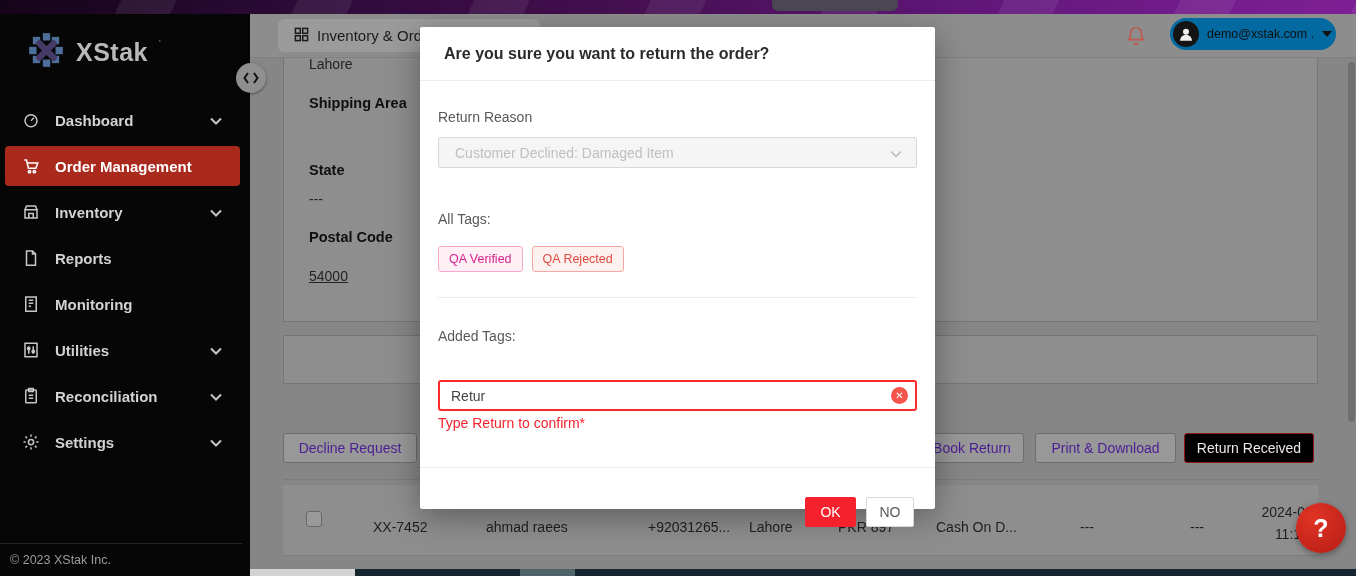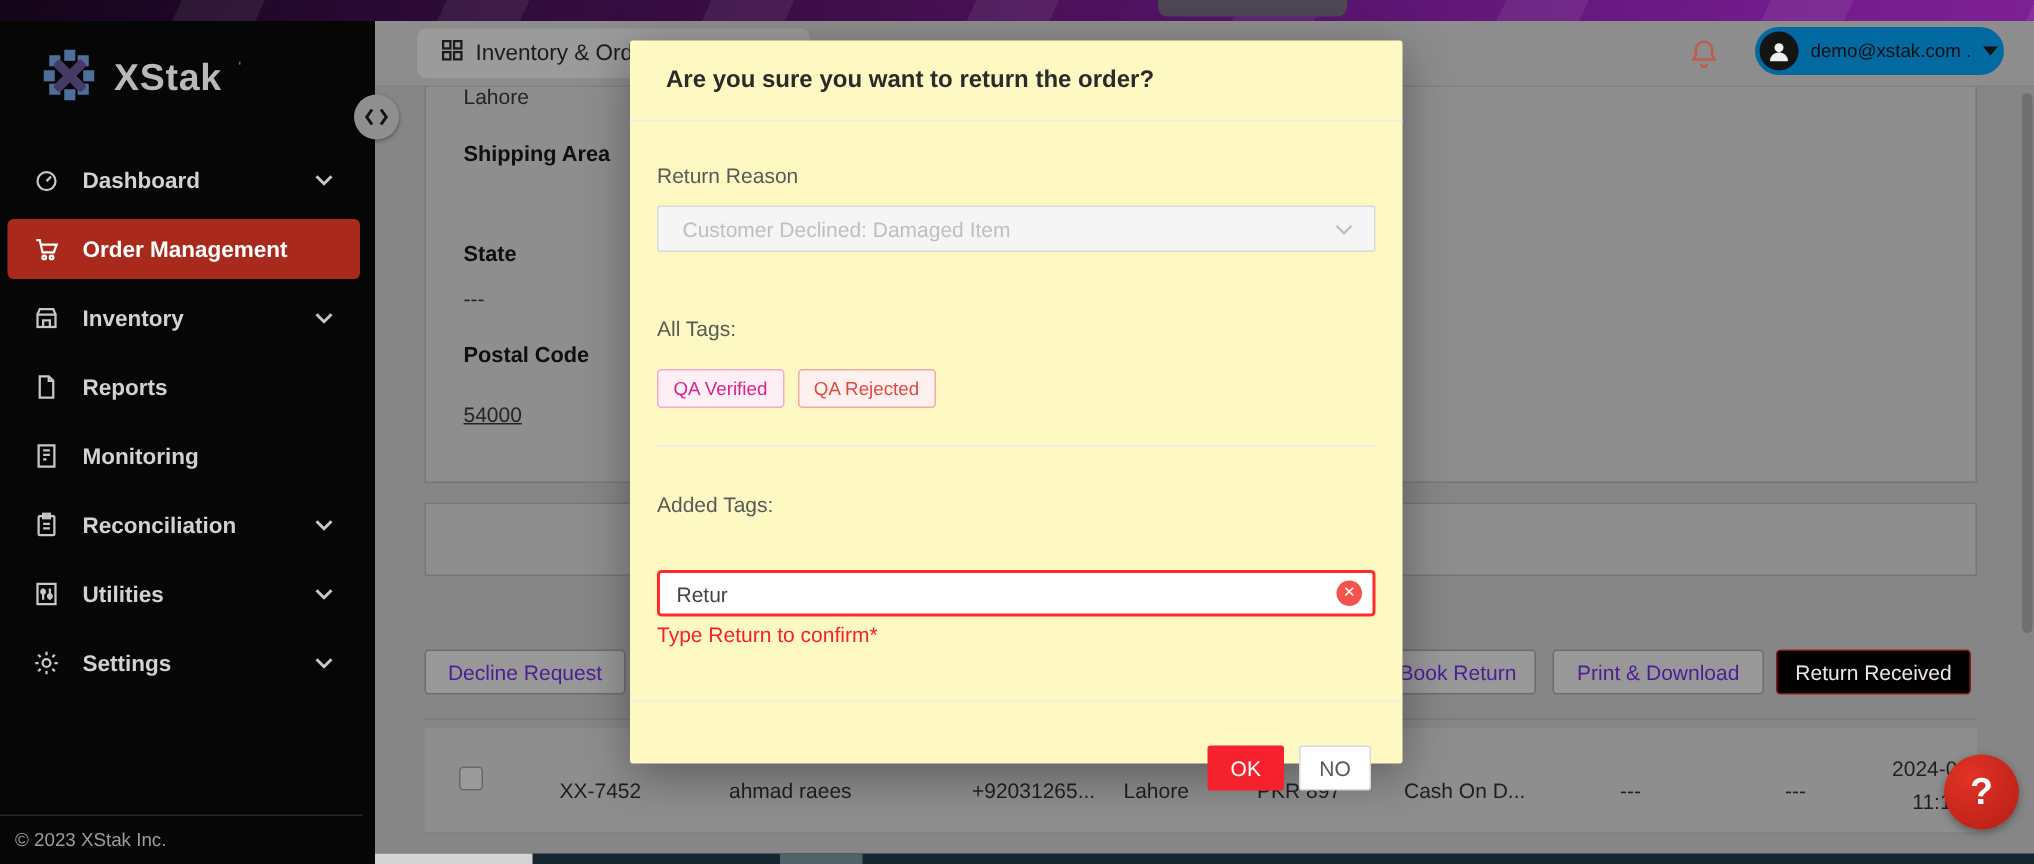--- a/index.html
+++ b/index.html
@@ -54,21 +54,21 @@
   .row-check { position:absolute; left:23px; top:26px; width:16px; height:16px; border:1.5px solid #686868; border-radius:3px; background:#9a9a9a; cursor:pointer; }
   .cell-date { position:absolute; left:978px; top:16px; width:72px; text-align:right; font-size:14px; color:#1f1f1f; line-height:22px; }
 
   .hscroll { position:absolute; left:0; right:0; bottom:0; height:7px; background:#152630; }
   .hscroll .left-seg { position:absolute; left:0; top:0; width:105px; height:7px; background:#d4d4d4; }
   .hscroll .thumb { position:absolute; left:270px; top:0; width:55px; height:7px; background:#50626a; cursor:pointer; }
   .vscroll { position:absolute; right:1px; top:48px; width:7px; height:500px; }
   .vscroll .thumb { position:absolute; top:0; left:0; width:7px; height:360px; background:#6f6f6f; border-radius:4px; cursor:pointer; }
 
   
-  .modal { position:absolute; left:420px; top:27px; width:515px; height:482px; background:#fef9c3; border-radius:2px; box-shadow:0 8px 32px rgba(0,0,0,.35); z-index:10; }
+  .modal { position:absolute; left:420px; top:27px; width:515px; height:482px; background:#ffffff; border-radius:2px; box-shadow:0 8px 32px rgba(0,0,0,.35); z-index:10; }
   .modal-header { position:absolute; left:0; top:0; right:0; height:54px; border-bottom:1px solid #ececec; display:flex; align-items:center; padding:0 24px; }
   .modal-title { font-size:16px; font-weight:700; color:#2b2b2b; }
   .m-label { position:absolute; left:18px; font-size:14px; color:#595959; }
   .m-select { position:absolute; left:18px; right:18px; top:110px; height:31px; background:#f5f5f5; border:1px solid #d9d9d9; border-radius:2px; display:flex; align-items:center; padding:0 14px 0 16px; cursor:not-allowed; }
   .m-select .sel-text { flex:1; font-size:14px; color:#bfbfbf; }
   .m-select .sel-chev { color:#bfbfbf; }
   .chips { position:absolute; left:18px; top:219px; display:flex; gap:9px; }
   .chip { height:26px; display:flex; align-items:center; padding:0 10px; border-radius:3px; font-size:12.5px; cursor:pointer; }
   .chip.magenta { color:#d6238d; background:#fff0f6; border:1px solid #f8a8cf; }
   .chip.red { color:#e04a41; background:#fdf1f0; border:1px solid #f3a9a3; }
@@ -170,42 +170,42 @@
           <svg width="18" height="18" viewBox="0 0 24 24" fill="none" stroke="currentColor" stroke-width="2">
               <path d="M5 2.5h14v19H5z"></path>
               <path d="M9 7h6M9 11h6M9 15h3"></path>
             </svg>
         </span>
         <span class="nlabel">Monitoring</span>
       </div>
       <div class="nav-item">
         <span class="nicon">
           <svg width="18" height="18" viewBox="0 0 24 24" fill="none" stroke="currentColor" stroke-width="2">
-              <rect x="5" y="4" width="14" height="17" rx="1"></rect>
-              <rect x="9" y="2" width="6" height="4"></rect>
-              <path d="M9 11h6M9 15h6"></path>
-            </svg>
-        </span>
-        <span class="nlabel">Reconciliation</span>
-        <span class="nchev">
-          <svg width="12" height="8" viewBox="0 0 12 8" fill="none" stroke="currentColor" stroke-width="2">
-              <path d="M1 1.5l5 5 5-5"></path>
-            </svg>
-        </span>
-      </div>
-      <div class="nav-item">
-        <span class="nicon">
-          <svg width="18" height="18" viewBox="0 0 24 24" fill="none" stroke="currentColor" stroke-width="2">
               <rect x="4" y="3" width="16" height="18"></rect>
               <path d="M9 7v10M15 7v10"></path>
               <circle cx="9" cy="10" r="1.6" fill="currentColor"></circle>
               <circle cx="15" cy="14" r="1.6" fill="currentColor"></circle>
             </svg>
         </span>
         <span class="nlabel">Utilities</span>
+        <span class="nchev">
+          <svg width="12" height="8" viewBox="0 0 12 8" fill="none" stroke="currentColor" stroke-width="2">
+              <path d="M1 1.5l5 5 5-5"></path>
+            </svg>
+        </span>
+      </div>
+      <div class="nav-item">
+        <span class="nicon">
+          <svg width="18" height="18" viewBox="0 0 24 24" fill="none" stroke="currentColor" stroke-width="2">
+              <rect x="5" y="4" width="14" height="17" rx="1"></rect>
+              <rect x="9" y="2" width="6" height="4"></rect>
+              <path d="M9 11h6M9 15h6"></path>
+            </svg>
+        </span>
+        <span class="nlabel">Reconciliation</span>
         <span class="nchev">
           <svg width="12" height="8" viewBox="0 0 12 8" fill="none" stroke="currentColor" stroke-width="2">
               <path d="M1 1.5l5 5 5-5"></path>
             </svg>
         </span>
       </div>
       <div class="nav-item">
         <span class="nicon">
           <svg width="18" height="18" viewBox="0 0 24 24" fill="none" stroke="currentColor" stroke-width="2">
               <circle cx="12" cy="12" r="3.5"></circle>

